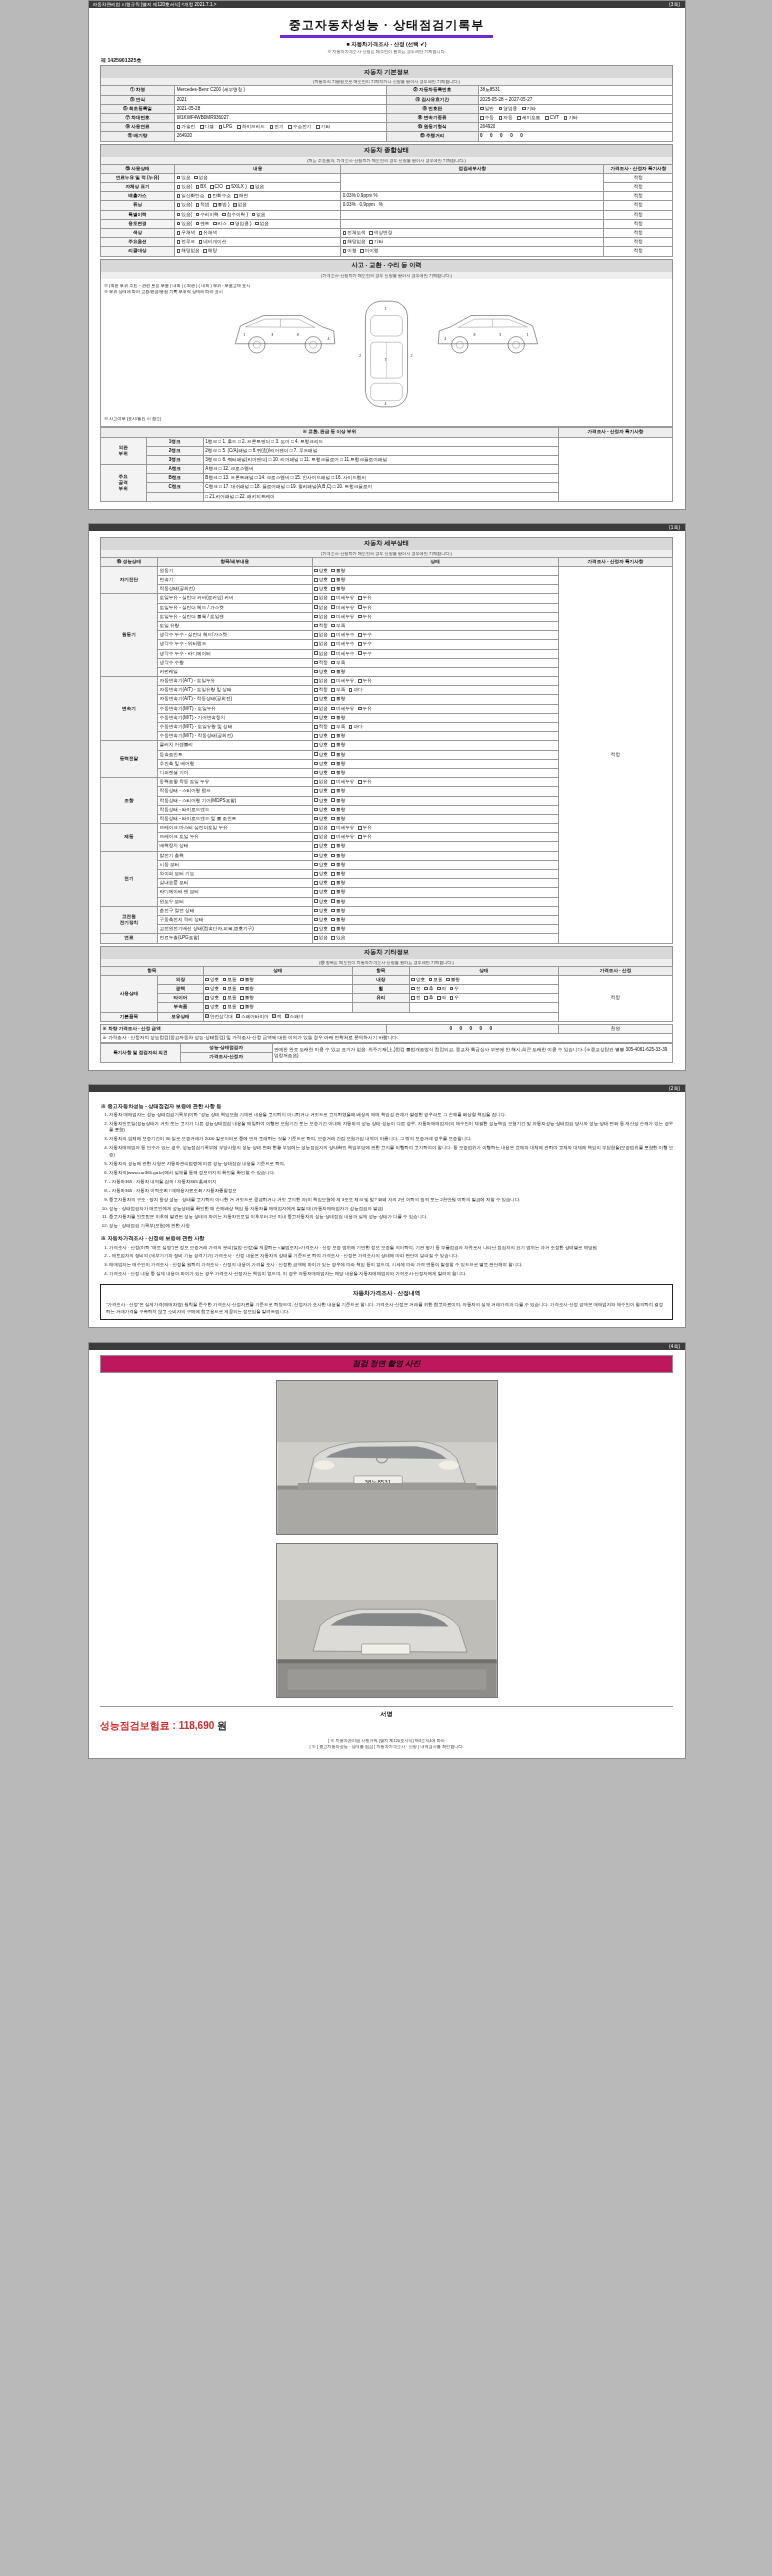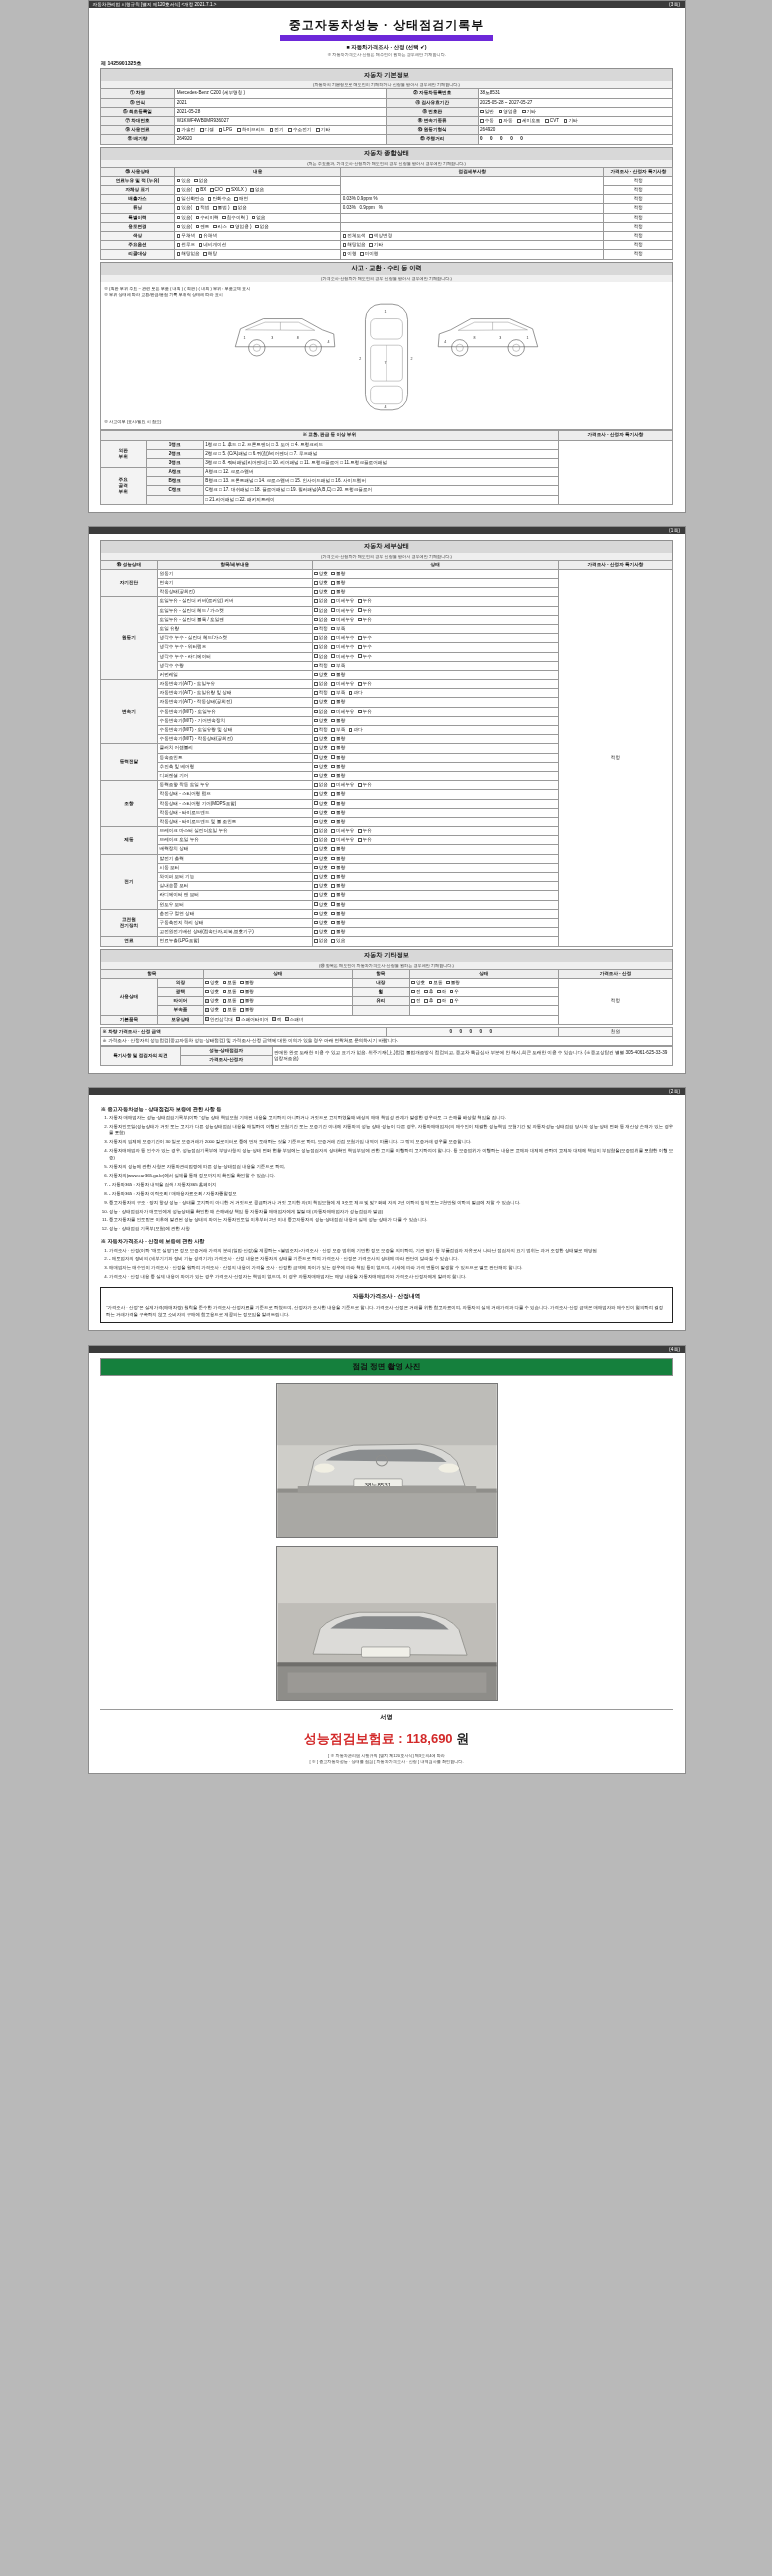--- a/index.html
+++ b/index.html
@@ -27,21 +27,21 @@
     padding:1px 4.1px;
     display:flex;
     justify-content:space-between;
   }
   .page-topbar .rt { letter-spacing:0.3px; }
 
   
   .doc-title-wrap { text-align:center; margin:4.1px 0 1px 0; }
   .doc-title {
     font-size:12px; font-weight:bold; letter-spacing:1px;
-    border-bottom:6px solid #6d28d9; display:inline-block; padding:0 8.2px 1px 8.2px;
+    border-bottom:3px solid #6d28d9; display:inline-block; padding:0 8.2px 1px 8.2px;
   }
   .doc-sub {
     font-size:5.4px; font-weight:bold; margin-top:2.6px;
   }
   .doc-note { font-size:4.1px; color:#444; margin-top:1px; }
   .doc-no { font-size:5.2px; font-weight:bold; margin:3.1px 0 1.5px 1px; }
 
   
   table.grid { border-collapse:collapse; width:100%; table-layout:fixed; }
   table.grid td, table.grid th {
@@ -90,29 +90,29 @@
   ol.notice { margin:0 0 0 9.3px; padding:0; }
   ol.notice > li { font-size:4.4px; line-height:1.55; margin-bottom:2.1px; text-align:justify;}
   .declbox {
     border:1px solid #222; padding:4.1px 5.2px; margin-top:6.2px; font-size:4.4px; line-height:1.6;
   }
   .declbox .dt { text-align:center; font-weight:bold; font-size:5.7px; margin-bottom:2.6px;}
 
   
   .photo-title {
     text-align:center; font-size:7.7px; font-weight:bold;
-    border:0.5px solid #8f8f8f; background:#15803d; padding:3.1px 0; margin-bottom:7.2px;
+    border:0.5px solid #8f8f8f; background:#be185d; padding:3.1px 0; margin-bottom:7.2px;font-style:italic;
   }
   .photo-wrap { display:flex; flex-direction:column; align-items:center; gap:7.2px; }
   .photo { width:222px; height:155px; border:0.5px solid #777; display:block; }
   .sign-band {
     margin-top:8.2px; border-top:0.5px solid #9a9a9a; padding-top:3.6px;
     text-align:center; font-size:6.2px; font-weight:bold;
   }
-  .price-band { text-align:center; font-size:13px; font-weight:bold; color:#d32a2a; margin-top:8px;}
+  .price-band { font-size:10px; font-weight:bold; color:#d32a2a; margin-top:0;}
   .price-band .won { color:#222; }
   .bottom-note { text-align:center; font-size:4.1px; color:#333; margin-top:4.1px; line-height:1.6;}
   .rowlbl { background:#f3f3f3; text-align:center; font-weight:bold; font-size:4.4px;}
   .tight td { padding:0.8px 1.5px; }
   .sumrow td { background:#f6f6f6; }
   .digits { letter-spacing:3.1px; font-weight:bold; }
 </style>
 </head>
 <body>
 

